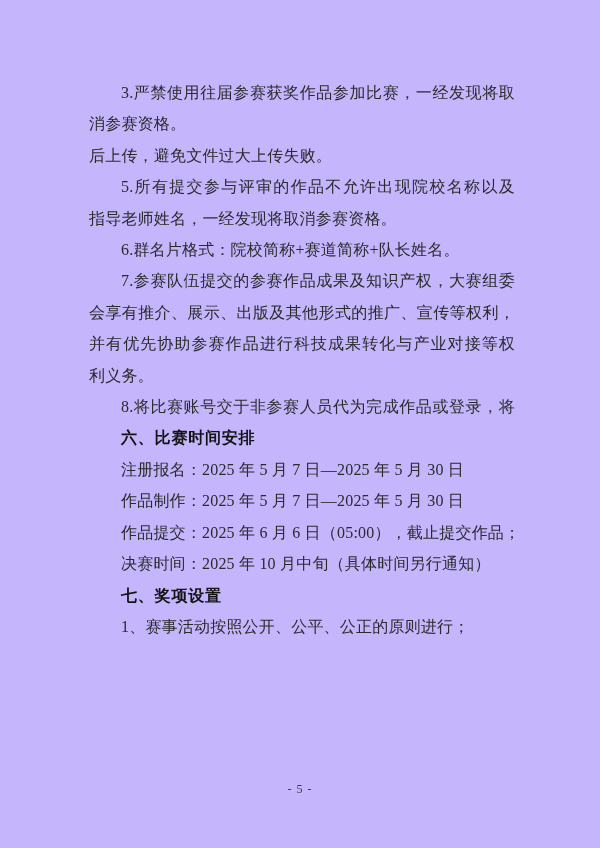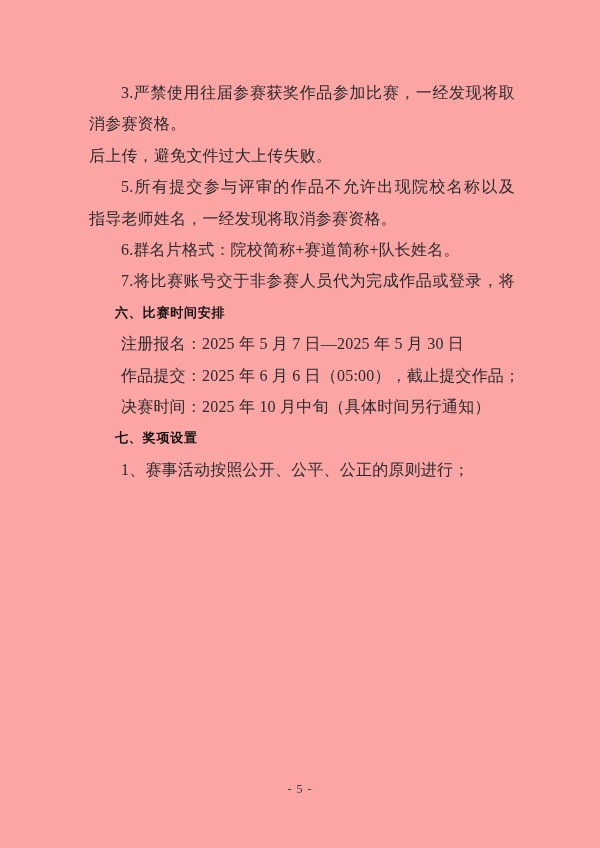--- a/index.html
+++ b/index.html
@@ -6,21 +6,21 @@
   body {
     width: 600px; height: 848px;
     background: #ffffff;
     position: relative;
     font-family: "Liberation Serif", "DejaVu Serif", serif;
     color: #2b2b2b;
     overflow: hidden;
   }
   .page {
     position: absolute; inset: 0;
-    background: #fca5a5;
+    background: #c4b5fd;
   }
   .doc-body {
     position: absolute;
     left: 89px; top: 77px; width: 426px;
   }
   .para { margin: 0; padding: 0; }
   .line {
     font-size: 16px;
     line-height: 31.4px;
     letter-spacing: 0.2px;
@@ -29,21 +29,21 @@
   .line.fill {
     text-align: justify;
     text-align-last: justify;
     text-justify: inter-ideograph;
   }
   .line.last { white-space: nowrap; }
   .para.heading .line {
     font-family: "Liberation Sans", "DejaVu Sans", sans-serif;
     font-weight: bold;
     color: #141414;
-    font-size: 13px;
+    font-size: 16px;
     letter-spacing: 0.8px;
   }
   .footer {
     position: absolute;
     top: 782px; left: 0; width: 100%;
     text-align: center;
     font-size: 12px;
     color: #3a3a3a;
     letter-spacing: 1px;
     font-family: "Liberation Serif", "DejaVu Serif", serif;
@@ -62,29 +62,38 @@
         <div class="line last">后上传，避免文件过大上传失败。</div>
       </div>
       <div class="para body">
         <div class="line first fill">5.所有提交参与评审的作品不允许出现院校名称以及</div>
         <div class="line last">指导老师姓名，一经发现将取消参赛资格。</div>
       </div>
       <div class="para body">
         <div class="line first last">6.群名片格式：院校简称+赛道简称+队长姓名。</div>
       </div>
       <div class="para body">
-        <div class="line first fill">7.将比赛账号交于非参赛人员代为完成作品或登录，将</div>
+        <div class="line first fill">7.参赛队伍提交的参赛作品成果及知识产权，大赛组委</div>
+        <div class="line fill">会享有推介、展示、出版及其他形式的推广、宣传等权利，</div>
+        <div class="line fill">并有优先协助参赛作品进行科技成果转化与产业对接等权</div>
+        <div class="line last">利义务。</div>
+      </div>
+      <div class="para body">
+        <div class="line first fill">8.将比赛账号交于非参赛人员代为完成作品或登录，将</div>
       </div>
       <div class="para body">
       </div>
       <div class="para heading">
         <div class="line first last">六、比赛时间安排</div>
       </div>
       <div class="para body">
         <div class="line first last">注册报名：2025 年 5 月 7 日—2025 年 5 月 30 日</div>
+      </div>
+      <div class="para body">
+        <div class="line first last">作品制作：2025 年 5 月 7 日—2025 年 5 月 30 日</div>
       </div>
       <div class="para body">
         <div class="line first last">作品提交：2025 年 6 月 6 日（05:00），截止提交作品；</div>
       </div>
       <div class="para body">
         <div class="line first last">决赛时间：2025 年 10 月中旬（具体时间另行通知）</div>
       </div>
       <div class="para heading">
         <div class="line first last">七、奖项设置</div>
       </div>

